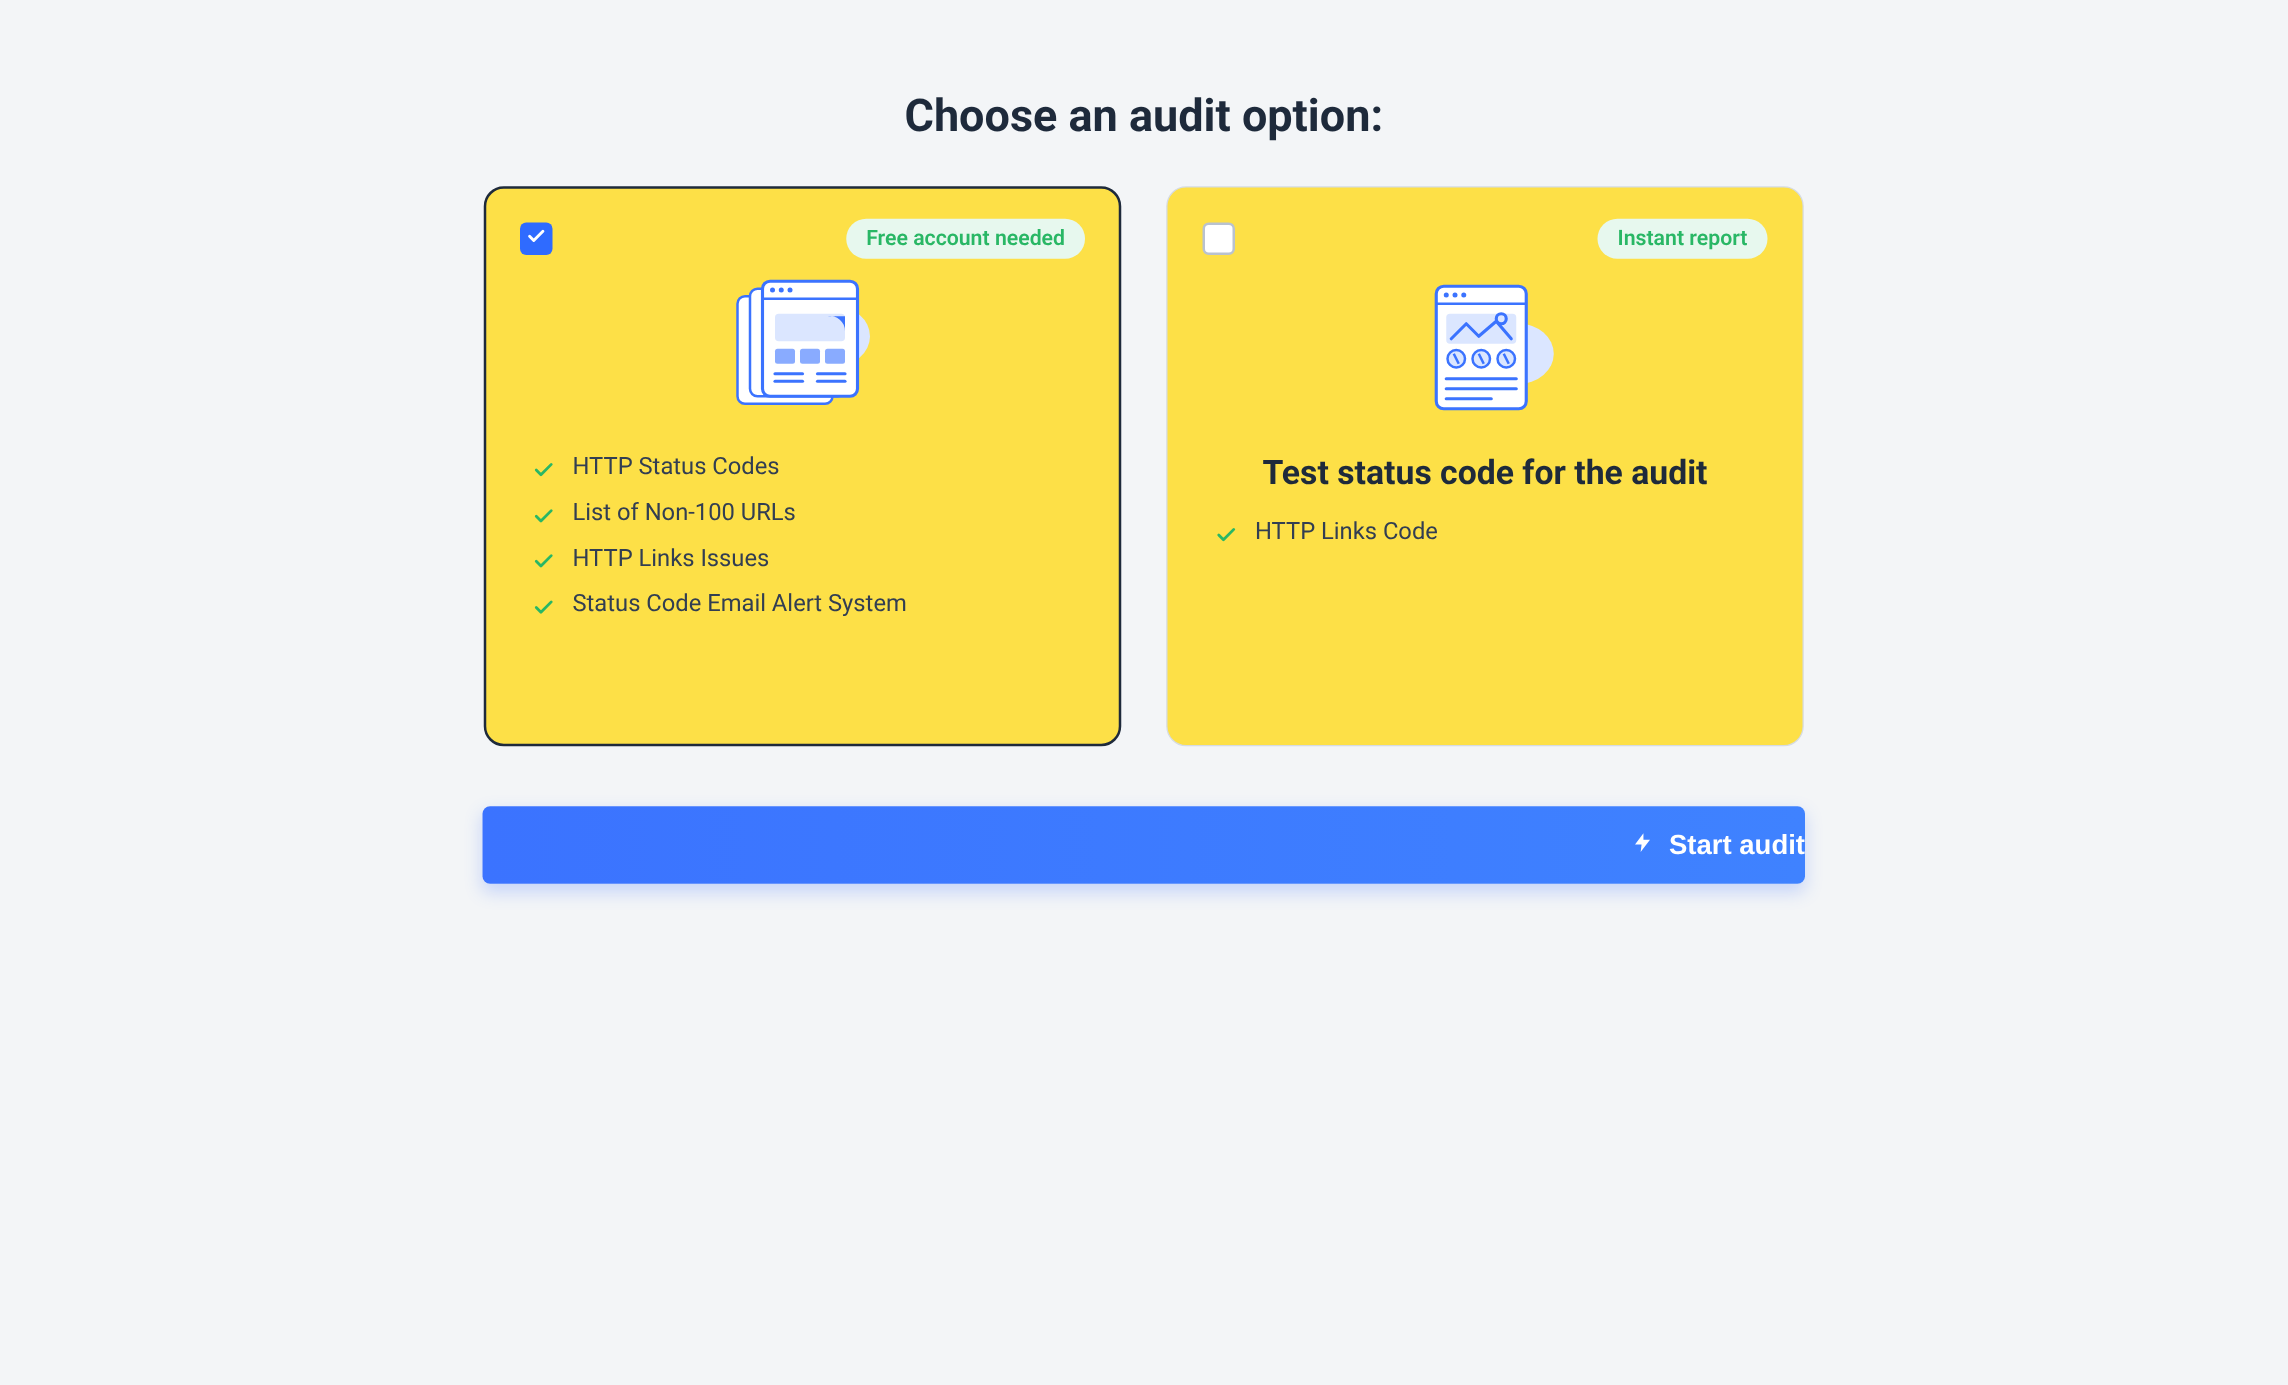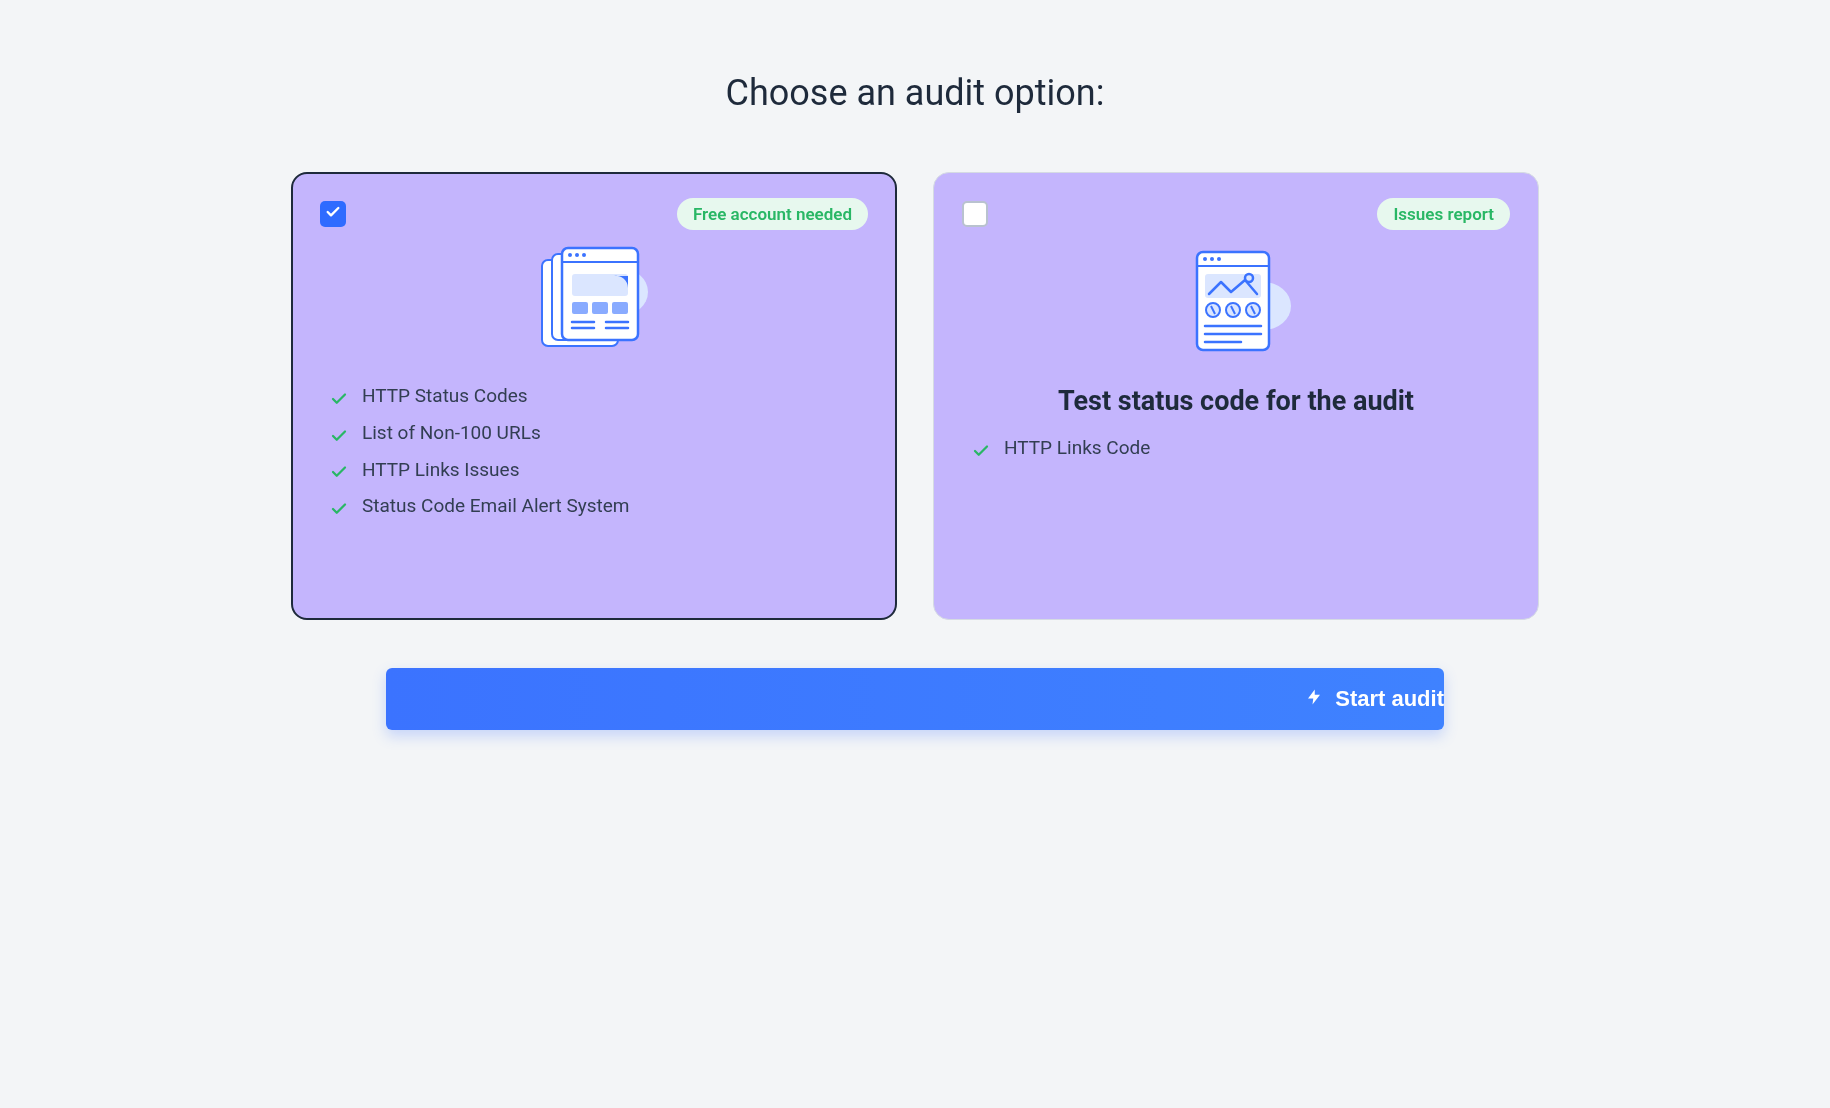--- a/index.html
+++ b/index.html
@@ -11,34 +11,34 @@
     color: #1e2a3b;
   }
   .page {
     width: 1440px;
     margin: 0 auto;
     padding-top: 72px;
   }
   .page-title {
     text-align: center;
     font-size: 36px;
-    font-weight: 400;
+    font-weight: 700;
     color: #1e2a3b;
-    margin-bottom: 58px;
+    margin-bottom: 35px;
   }
   .cards-row {
     display: flex;
     justify-content: center;
     gap: 36px;
     margin-bottom: 48px;
   }
   .option-card {
-    width: 606px;
+    width: 510px;
     min-height: 448px;
-    background: #c4b5fd;
+    background: #fde047;
     border-radius: 16px;
     border: 1px solid #d5dbe3;
     padding: 26px 28px 30px 28px;
     position: relative;
     cursor: pointer;
   }
   .option-card.selected {
     border: 2px solid #1e2a3b;
     padding: 25px 27px 29px 27px;
   }
@@ -211,21 +211,21 @@
               </svg>
             </span>
           <span>Status Code Email Alert System</span>
         </li>
       </ul>
     </div>
 
     <div class="option-card">
       <div class="card-top">
         <div class="checkbox unchecked"></div>
-        <span class="badge">Issues report</span>
+        <span class="badge">Instant report</span>
       </div>
 
       <div class="illus-wrap">
         <span>
           <svg width="130" height="120" viewBox="0 0 130 120">
             <ellipse cx="92" cy="60" rx="28" ry="24" fill="#dbe6ff"></ellipse>
             <g transform="translate(26,6)">
               <rect x="0" y="0" width="72" height="98" rx="6" fill="#ffffff" stroke="#3b73ff" stroke-width="2.5"></rect>
               <line x1="0" y1="14" x2="72" y2="14" stroke="#3b73ff" stroke-width="2"></line>
               <circle cx="8" cy="7" r="2" fill="#3b73ff"></circle>

